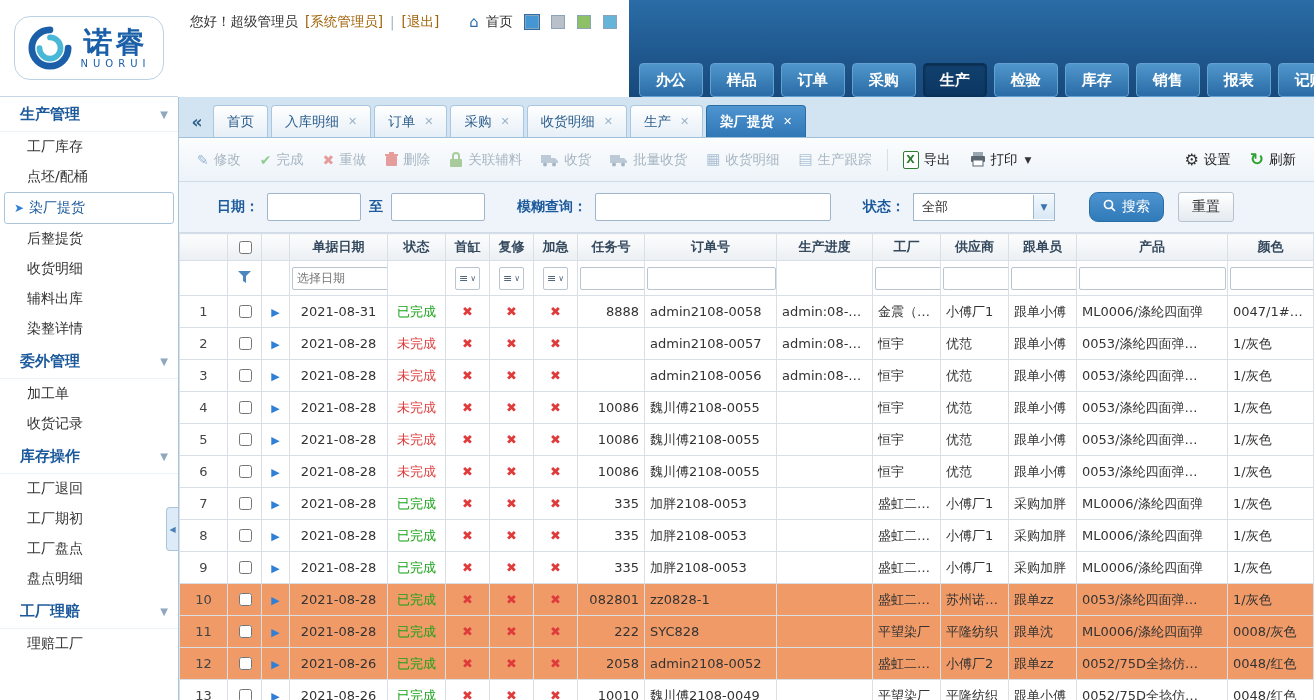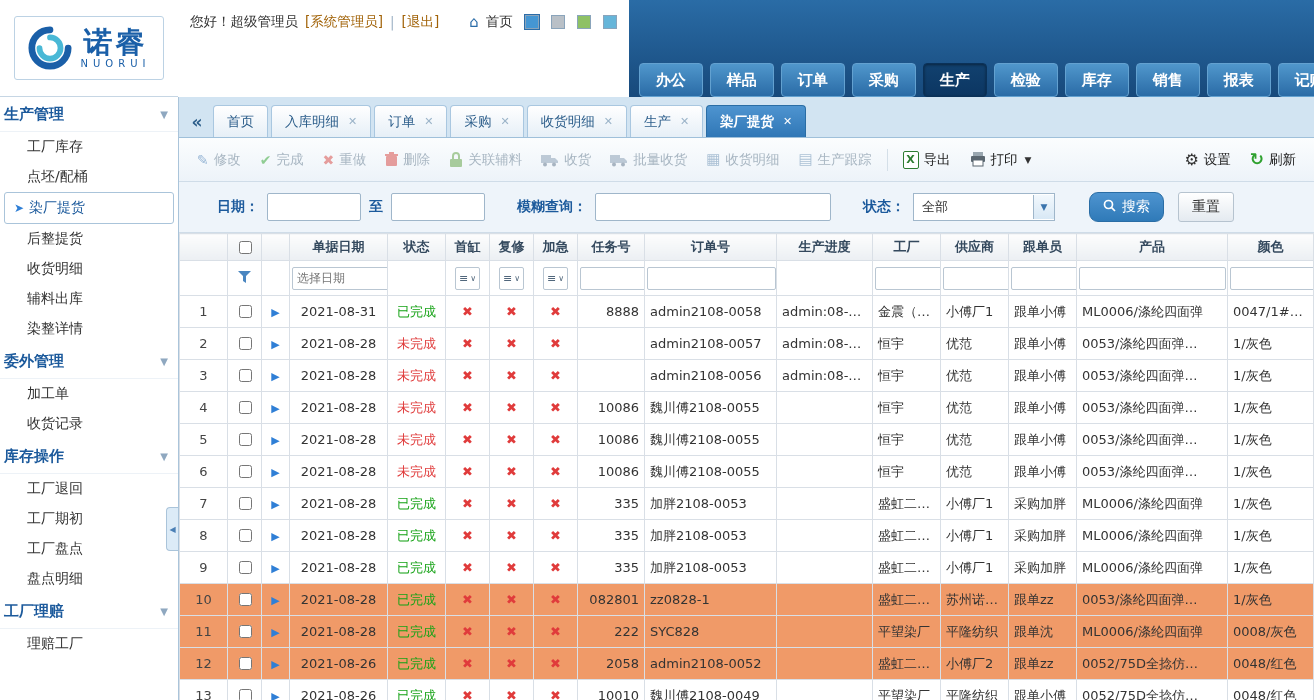--- a/index.html
+++ b/index.html
@@ -3,40 +3,40 @@
 <meta charset="utf-8">
 <style>
   html,body{margin:0;padding:0}
   body{width:1314px;height:700px;overflow:hidden;background:#fff;color:#333;
        font-family:"DejaVu Sans","Liberation Sans",sans-serif;font-size:13px}
   .app{width:1314px;height:700px;display:flex;flex-direction:column}
 
   
   .top{display:flex;height:97px;flex:none}
   .logo-box{width:178px;flex:none;display:flex;align-items:center;justify-content:center;background:#fff;border-bottom:1px solid #c6d6e4}
-  .logo-frame{display:flex;align-items:center;gap:9px;border:1px solid #bcd2e4;border-radius:3px;padding:9px 13px}
+  .logo-frame{display:flex;align-items:center;gap:9px;border:1px solid #bcd2e4;border-radius:16px;padding:9px 13px}
   .logo-text{display:flex;flex-direction:column;align-items:center;line-height:1.05}
   .logo-cn{font-size:29px;font-weight:bold;color:#1a5fa8;letter-spacing:3px}
   .logo-en{font-size:10px;color:#1a5fa8;letter-spacing:5px;margin-top:2px}
   .top-right{flex:1;display:flex;flex-direction:row;min-width:0}
   .greeting{height:44px;flex:none;display:flex;align-items:center;gap:7px;padding:0 12px;font-size:13.5px;background:#fff}
   .link-blue{color:#a16207;cursor:pointer}
   .pipe{color:#9fb3c6}
   .home-ic{color:#2b6ca8;font-size:15px}
   .theme-sq{width:12px;height:12px;display:inline-block;border:1px solid #8aa4bb;margin-left:5px;cursor:pointer}
   .theme-sq.sel{outline:1px solid #2b6ca8}
   .main-nav{flex:1;background:linear-gradient(#2a6ca6,#17497b);display:flex;align-items:flex-end;gap:7px;padding:0 10px}
   .nav-btn{padding:0 16px;height:32px;line-height:32px;text-align:center;color:#fff;font-weight:bold;font-size:15px;
            background:linear-gradient(#5097cc,#2a6ba6);border:1px solid #63a1d0;border-radius:4px;cursor:pointer;white-space:nowrap}
   .nav-btn.active{background:linear-gradient(#11416f,#0c3662);border-color:#0a3158;box-shadow:inset 0 1px 3px rgba(0,0,0,.45)}
 
   
   .main{flex:1;display:flex;min-height:0}
   .sidebar{width:178px;flex:none;background:#fff;border-right:1px solid #aac4da;overflow:hidden;position:relative}
-  .side-section-title{height:34px;display:flex;align-items:center;justify-content:space-between;padding:0 10px 0 4px;
+  .side-section-title{height:34px;display:flex;align-items:center;justify-content:space-between;padding:0 10px 0 20px;
                       color:#1c5a9c;font-weight:bold;font-size:15px;border-bottom:1px solid #edf2f7;cursor:pointer}
   .side-caret{color:#8fa8c0;font-size:10px}
   .side-item{height:30px;display:flex;align-items:center;padding-left:27px;font-size:14px;color:#333;cursor:pointer;white-space:nowrap}
   .side-item.active{border:1px solid #aac4da;border-radius:3px;margin:0 4px;padding-left:9px;color:#1c5a9c;gap:5px;background:#fff}
   .side-arrow{color:#2f7fd6;font-size:12px}
   .collapse-handle{position:absolute;right:0;top:410px;width:11px;height:42px;background:#dcebf7;border:1px solid #aac4da;border-right:none;
                    border-radius:4px 0 0 4px;display:flex;align-items:center;justify-content:center;color:#4a7fb5;font-size:8px;cursor:pointer}
 
   .content{flex:1;display:flex;flex-direction:column;min-width:0;background:#fff}
 

